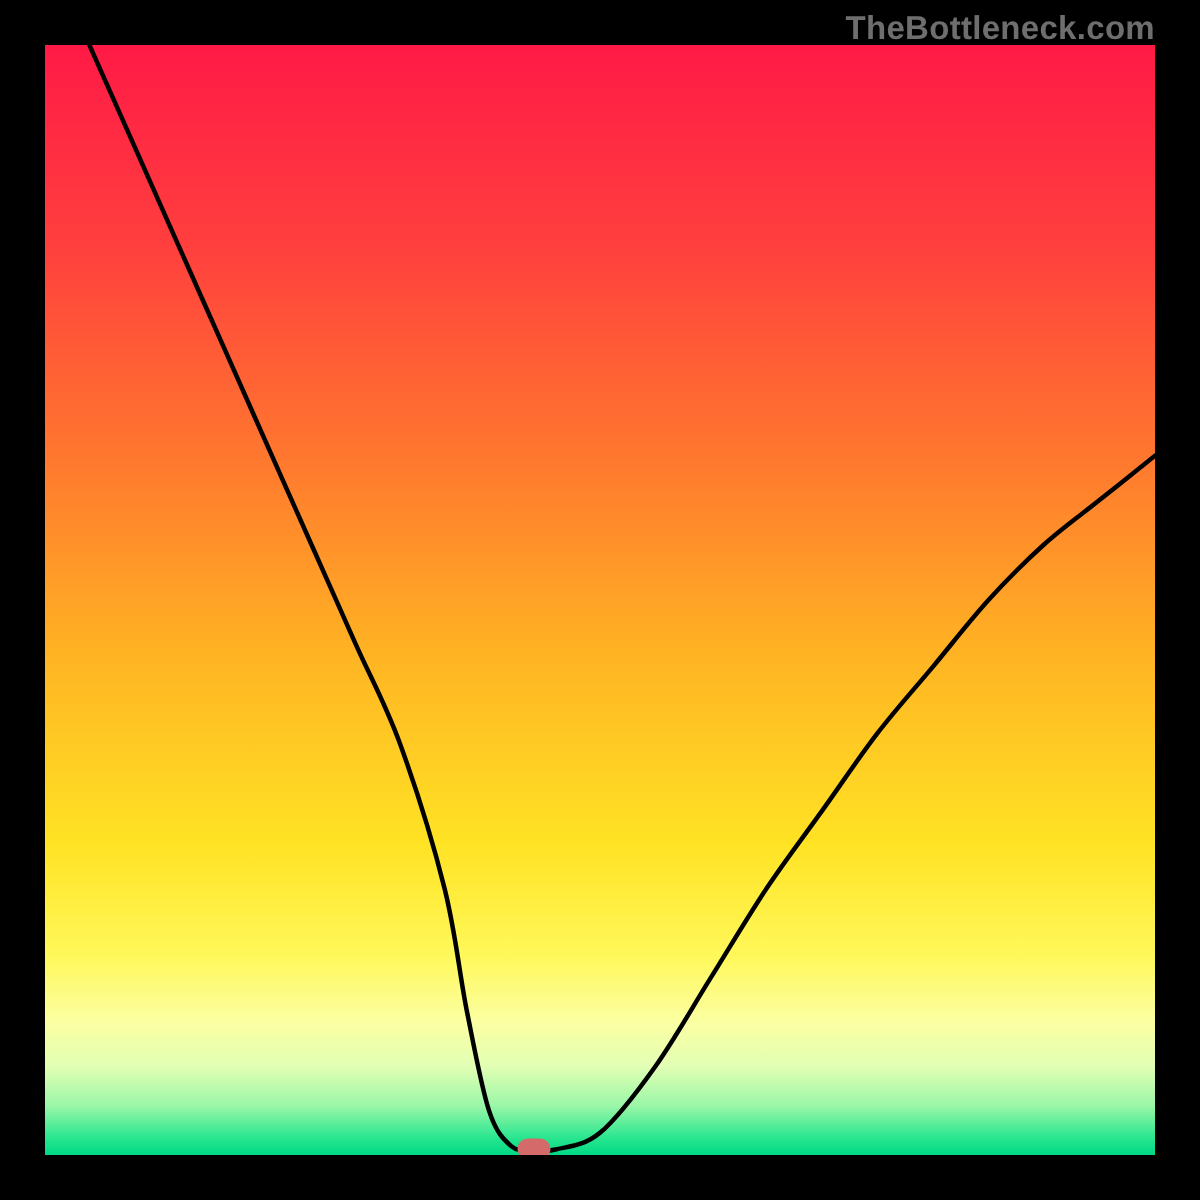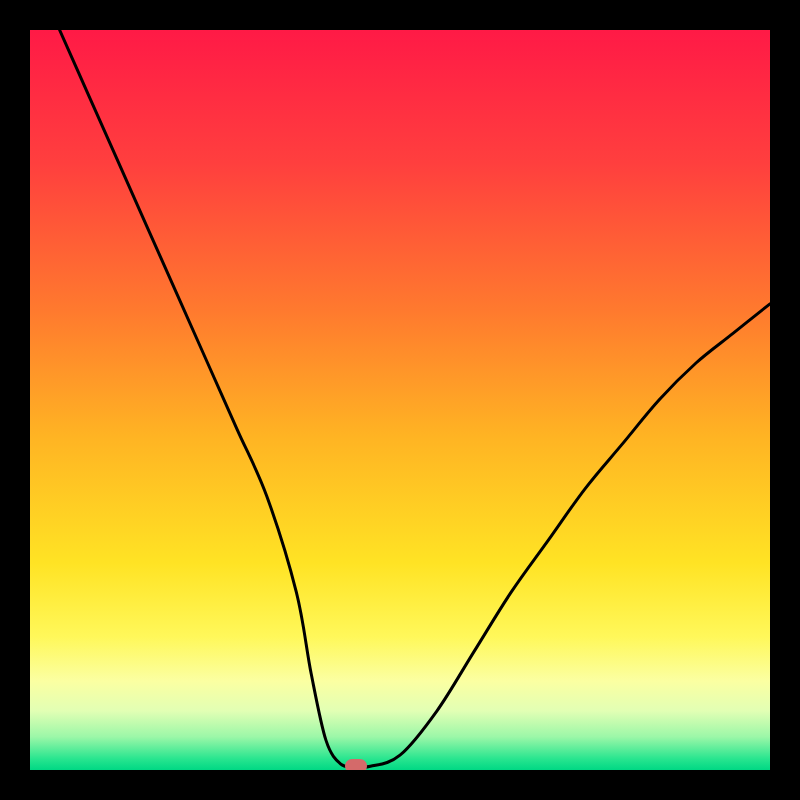--- a/index.html
+++ b/index.html
@@ -56,20 +56,21 @@
     height: 14px;
     border-radius: 7px;
     transform: translate(-50%, -50%);
   }
 </style>
 </head>
 <body>
 
 <div class="frame">
 
+  <div class="watermark">TheBottleneck.com</div>
 
   <div class="plot-area">
 
     <svg class="gradient-bg" viewBox="0 0 740 740" preserveAspectRatio="none">
       <defs>
         <linearGradient id="bg-grad" x1="0" y1="0" x2="0" y2="1">
             <stop offset="0%" stop-color="#ff1a46"></stop>
             <stop offset="18%" stop-color="#ff3f3e"></stop>
             <stop offset="38%" stop-color="#ff7a2e"></stop>
             <stop offset="55.00000000000001%" stop-color="#ffb423"></stop>

